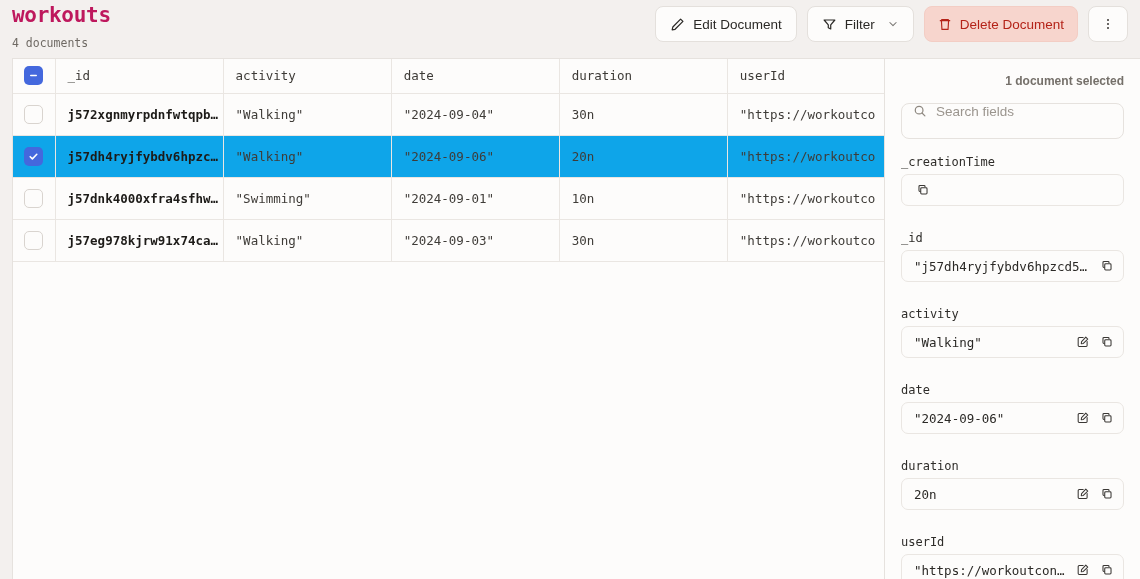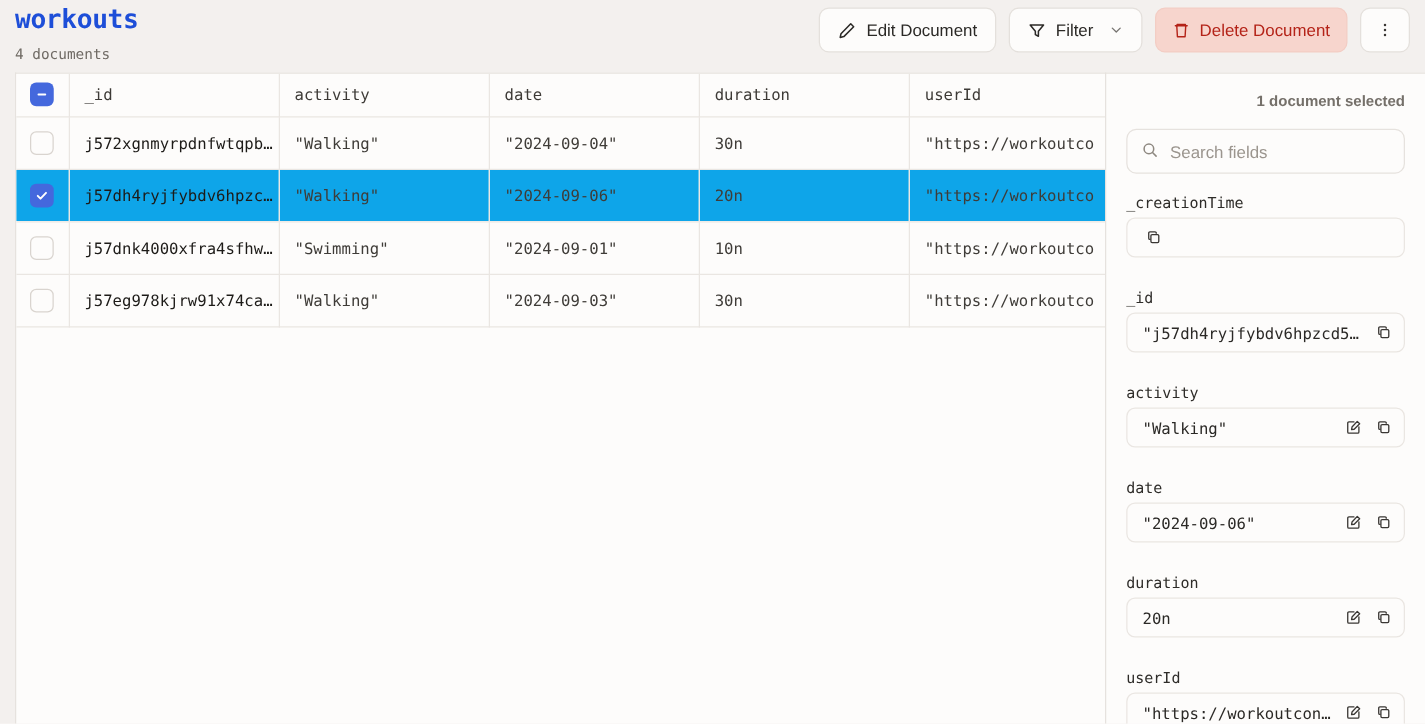--- a/index.html
+++ b/index.html
@@ -28,21 +28,21 @@
     background: #f3f0ee;
   }
 
   .title-block { padding-top: 2px; }
 
   .page-title {
     font-family: "DejaVu Sans Mono", monospace;
     font-size: 21px;
     font-weight: 700;
     letter-spacing: -0.3px;
-    color: #1d4ed8;
+    color: #be185d;
     line-height: 26px;
   }
 
   .doc-count {
     font-family: "DejaVu Sans Mono", monospace;
     font-size: 11.5px;
     color: #6f6a64;
     margin-top: 8px;
     line-height: 14px;
   }
@@ -135,21 +135,21 @@
 
   tbody td {
     height: 42px;
     font-family: "DejaVu Sans Mono", monospace;
     font-size: 12.5px;
     color: #3f3c38;
     padding: 0 12px;
   }
 
   td.cell-id {
-    font-weight: 400;
+    font-weight: 700;
     color: #1d1b18;
   }
 
   col.c-check { width: 42px; }
   col.c-id    { width: 168px; }
   col.c-act   { width: 168px; }
   col.c-date  { width: 168px; }
   col.c-dur   { width: 168px; }
   col.c-user  { width: 352px; }
 
@@ -193,21 +193,21 @@
     margin-bottom: 14px;
     font-weight: bold;
   }
 
   .search-box {
     height: 36px;
     border: 1px solid #e6e2de;
     border-radius: 8px;
     background: #fdfcfb;
     display: flex;
-    align-items: center;
+    align-items: flex-start;
     gap: 9px;
     padding: 0 11px;
     margin-bottom: 16px;
     cursor: text;
   }
   .search-box input {
     border: none;
     outline: none;
     background: transparent;
     font-family: "Liberation Sans", sans-serif;

